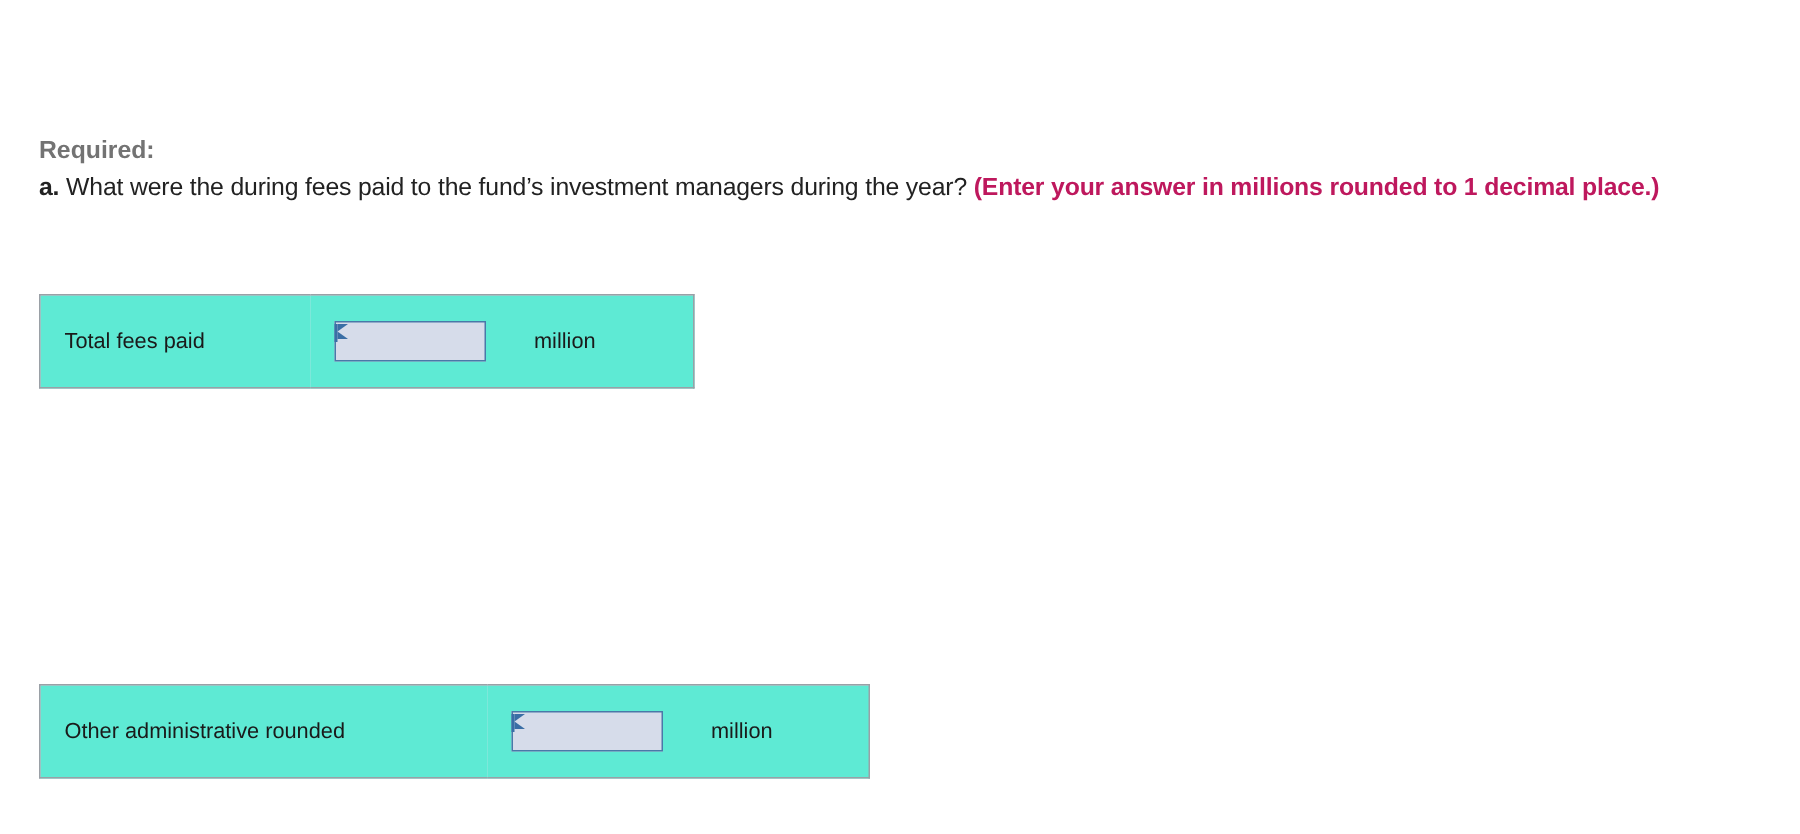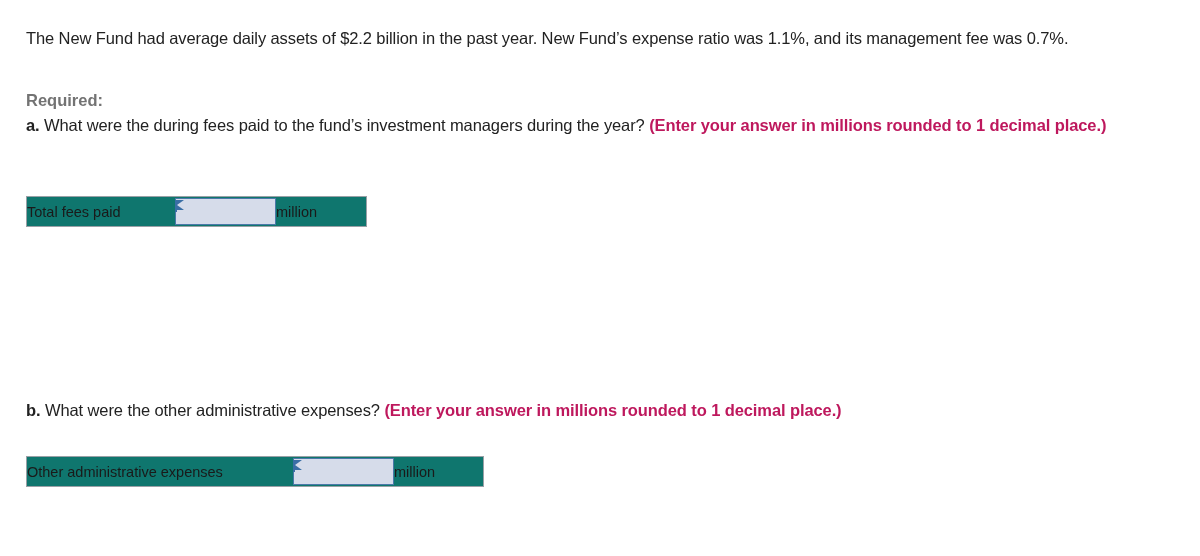--- a/index.html
+++ b/index.html
@@ -81,24 +81,24 @@
   .answer-table {
     position: absolute;
     border-collapse: collapse;
     border: 1px solid #9aa0a6;
     background: #dde2ec;
     table-layout: fixed;
     font-size: 14.5px;
   }
   .answer-table td {
     border: 0;
-    padding: 0;
+    padding: 16px;
     height: 29px;
     vertical-align: middle;
-    background: #0f766e;
+    background: #5eead4;
     color: #1a1a1a;
     font-size: 14.5px;
     font-family: "Liberation Sans", sans-serif;
   }
   .cell-label {
     padding-left: 7px;
     white-space: nowrap;
   }
   .cell-unit {
     padding-left: 8px;
@@ -161,21 +161,20 @@
   #table-admin { left: 26px;  top: 456px; width: 458px; }
   #table-admin .cell-label { width: 266px; }
   #table-admin .cell-input { width: 101px; }
   #table-admin .cell-unit  { width: 89px; }
 </style>
 </head>
 <body>
 
 <div class="page">
 
-  <p class="prompt">The New Fund had average daily assets of $2.2 billion in the past year. New Fund’s expense ratio was 1.1%, and its management fee was 0.7%.</p>
 
   <div class="required-label">Required:</div>
 
   <div class="question-a">
     <span class="q-letter">a.</span><span> What were the during fees paid to the fund’s investment managers during the year? </span><span class="hint">(Enter your answer in millions rounded to 1 decimal place.)</span>
   </div>
 
   <table class="answer-table" id="table-fees">
     <tbody>
         <tr>
@@ -184,28 +183,25 @@
         <span class="input-wrap">
           <input class="answer-input" type="text" placeholder="" style="">
           <span class="corner-flag"></span>
         </span>
       </td>
       <td class="cell-unit">million</td>
     </tr>
   </tbody>
     </table>
 
-  <div class="question-b">
-    <span class="q-letter">b.</span><span> What were the other administrative expenses? </span><span class="hint">(Enter your answer in millions rounded to 1 decimal place.)</span>
-  </div>
 
   <table class="answer-table" id="table-admin">
     <tbody>
         <tr>
-      <td class="cell-label">Other administrative expenses</td>
+      <td class="cell-label">Other administrative rounded</td>
       <td class="cell-input">
         <span class="input-wrap">
           <input class="answer-input" type="text" placeholder="" style="">
           <span class="corner-flag"></span>
         </span>
       </td>
       <td class="cell-unit">million</td>
     </tr>
   </tbody>
     </table>

